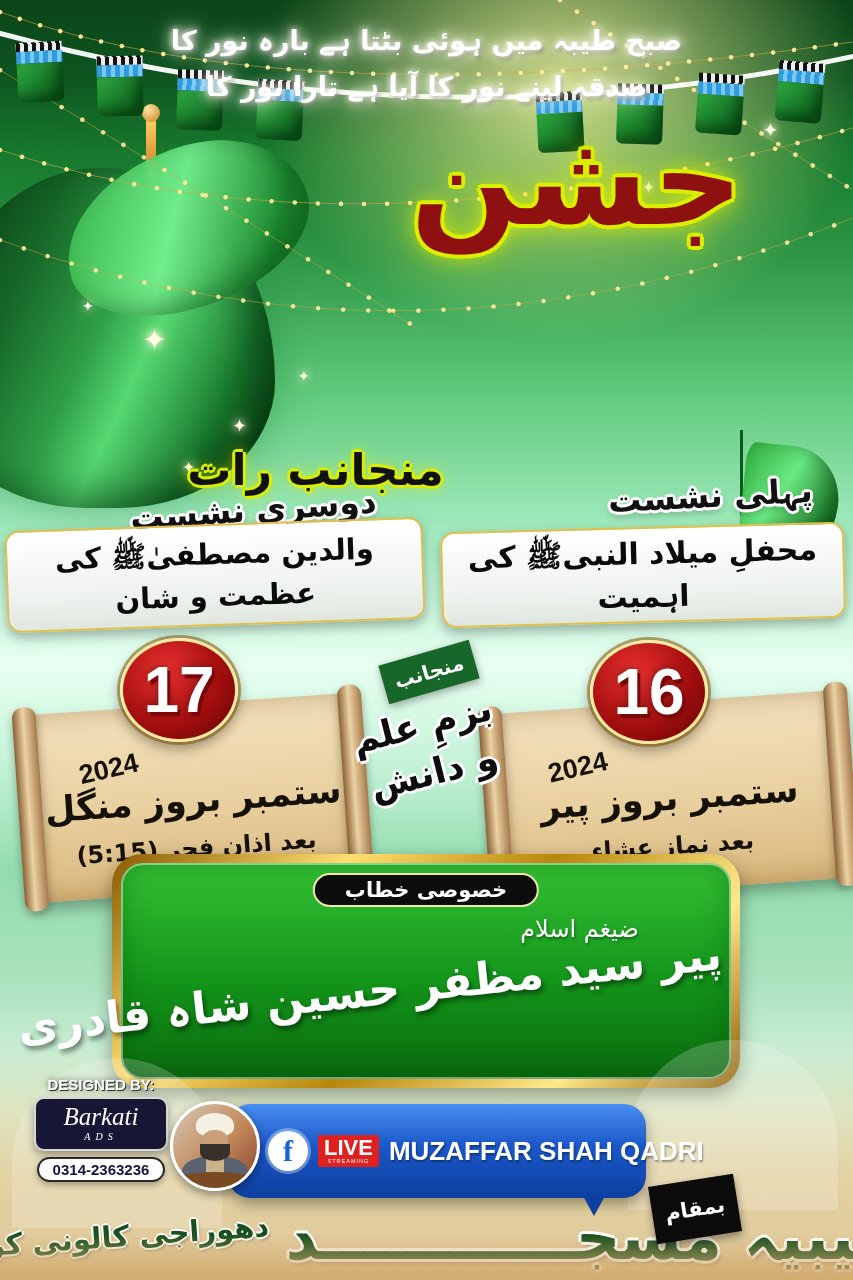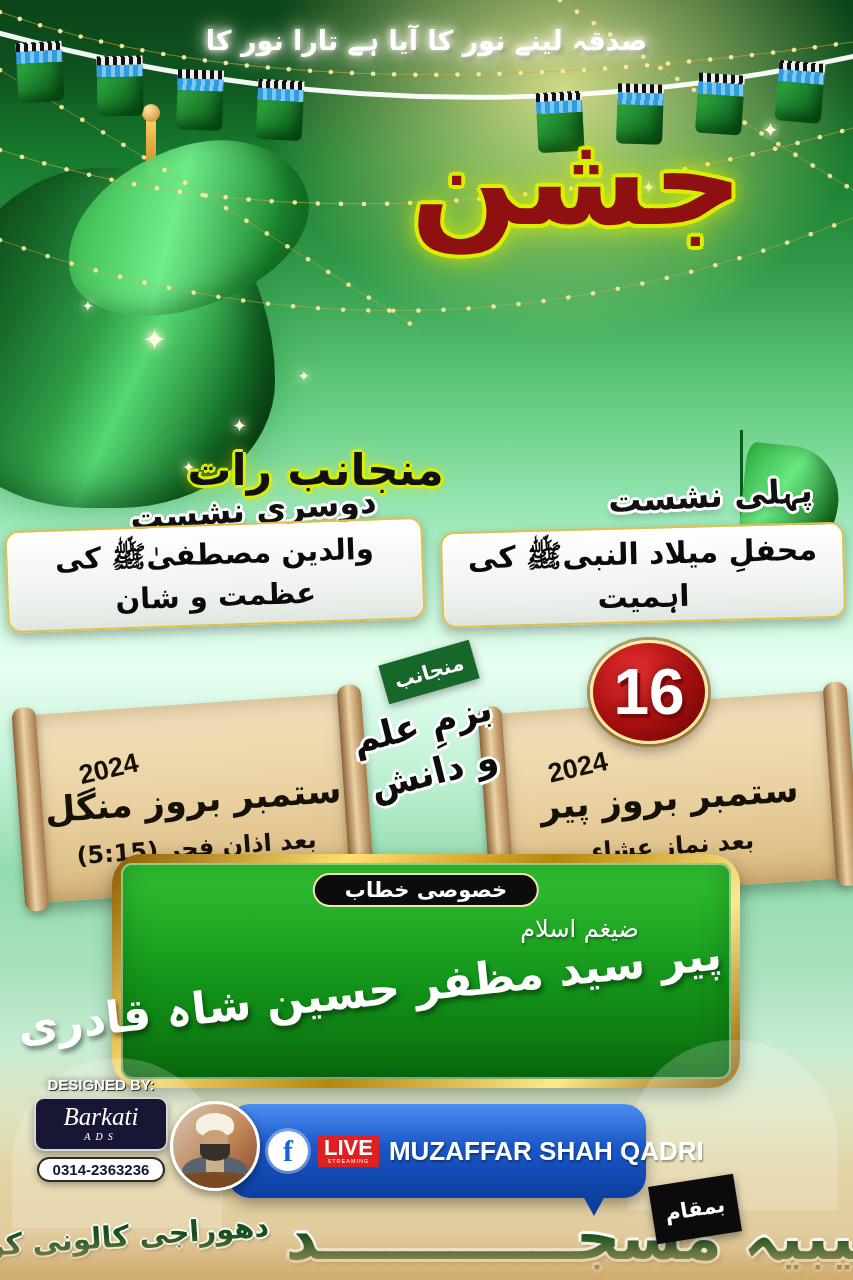--- a/index.html
+++ b/index.html
@@ -96,21 +96,21 @@
   .org-badge{position:absolute;left:382px;top:652px;width:94px;height:40px;background:#17672a;
     transform:rotate(-16deg);display:flex;align-items:center;justify-content:center;color:#fff;
     font-size:20px;font-weight:bold;box-shadow:0 3px 8px rgba(0,0,0,.35);}
   .org-name{position:absolute;left:348px;top:700px;width:160px;text-align:center;transform:rotate(-14deg);
     font-size:36px;font-weight:bold;color:#0d0d0d;line-height:1.35;
     text-shadow:-3px 0 0 #fff,3px 0 0 #fff,0 -3px 0 #fff,0 3px 0 #fff,-2px -2px 0 #fff,2px 2px 0 #fff;}
   
   .banner-gold{position:absolute;left:112px;top:854px;width:628px;height:234px;border-radius:30px;padding:9px;
     background:linear-gradient(135deg,#8a5a00,#ffdf70 28%,#b8860b 52%,#ffe98a 78%,#8a5a00);
     box-shadow:0 6px 18px rgba(0,0,0,.35);}
-  .banner-green{position:relative;width:100%;height:100%;border-radius:11px;
+  .banner-green{position:relative;width:100%;height:100%;border-radius:22px;
     background:linear-gradient(180deg,#34c234,var(--banner-green,#13941a) 55%,#0a6a0e);
     box-shadow:inset 0 0 0 2px rgba(255,255,255,.45),inset 0 0 30px rgba(0,60,0,.35);}
   .addr-pill{position:absolute;left:50%;top:12px;transform:translateX(-50%);background:#0c0c0c;
     color:#fff;font-size:21px;font-weight:bold;padding:3px 30px;border-radius:999px;white-space:nowrap;
     box-shadow:0 0 0 2px #f3e6ae;}
   .honorific{position:absolute;right:92px;top:52px;color:#fff;font-size:24px;font-weight:normal;
     text-shadow:1px 2px 3px rgba(0,0,0,.4);}
   .speaker-name{position:absolute;left:8px;right:8px;top:96px;text-align:center;color:#fff;
     font-size:44px;font-weight:bold;transform:rotate(-6deg);white-space:nowrap;
     text-shadow:2px 4px 5px rgba(0,0,0,.45);}
@@ -243,40 +243,42 @@
 
   <span class="sparkle" style="left:142px;top:322px;font-size:30px;">✦</span>
   <span class="sparkle" style="left:232px;top:415px;font-size:18px;">✦</span>
   <span class="sparkle" style="left:82px;top:298px;font-size:14px;">✦</span>
   <span class="sparkle" style="left:298px;top:368px;font-size:14px;">✦</span>
   <span class="sparkle" style="left:182px;top:458px;font-size:16px;">✦</span>
   <span class="sparkle" style="left:642px;top:178px;font-size:16px;">✦</span>
   <span class="sparkle" style="left:762px;top:118px;font-size:20px;">✦</span>
 
   <div class="couplet" dir="rtl">
+    <div>صبح طیبہ میں ہوئی بٹتا ہے بارہ نور کا</div>
     <div>صدقہ لینے نور کا آیا ہے تارا نور کا</div>
   </div>
 
   <div class="title" dir="rtl">
     <span class="w1">جشن</span>
   </div>
   <div class="subtitle" dir="rtl">منجانب رات</div>
 
   <div class="session-label sl-first" dir="rtl">پہلی نشست</div>
   <div class="session-box sb-first" dir="rtl">محفلِ میلاد النبیﷺ کی اہمیت</div>
   <div class="session-label sl-second" dir="rtl">دوسری نشست</div>
   <div class="session-box sb-second" dir="rtl">والدین مصطفیٰﷺ کی عظمت و شان</div>
 
   <div class="date-oval do-1">16</div>
   <div class="scroll scr-1">
     <span class="year">2024</span>
     <div class="dayline">ستمبر بروز پیر</div>
     <div class="timeline">بعد نماز عشاء</div>
   </div>
 
+  <div class="date-oval do-2">17</div>
   <div class="scroll scr-2">
     <span class="year">2024</span>
     <div class="dayline">ستمبر بروز منگل</div>
     <div class="timeline">بعد اذان فجر (5:15)</div>
   </div>
 
   <div class="org-badge" dir="rtl">منجانب</div>
   <div class="org-name" dir="rtl">
     <div>بزمِ علم</div>
     <div>و دانش</div>

